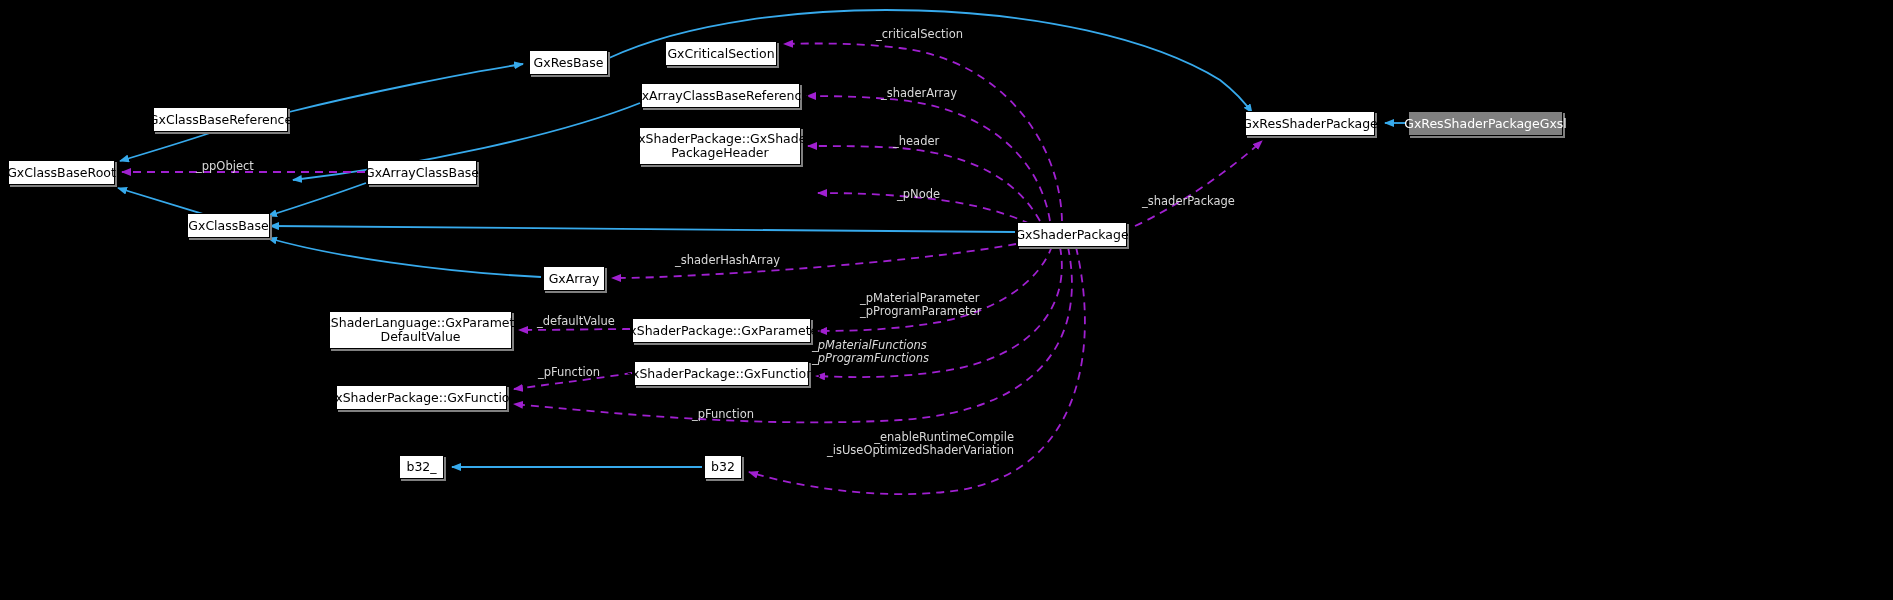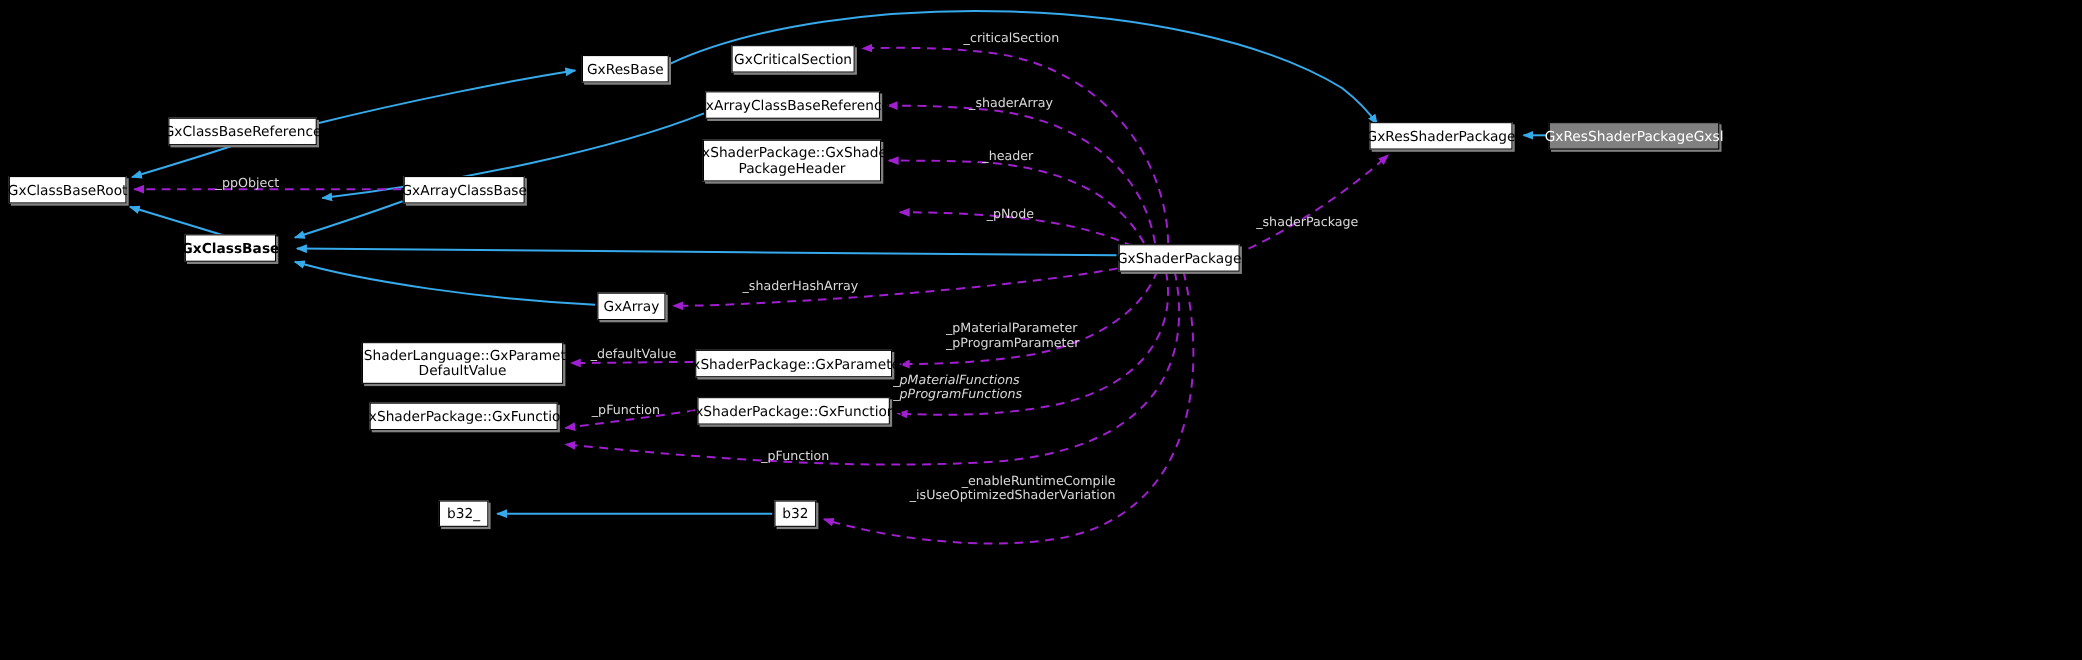--- a/index.html
+++ b/index.html
@@ -114,33 +114,33 @@
       <path d="M1060,247 C1070,300 1040,350 960,368 C910,378 860,378 816,376"></path>
 
       <path d="M1068,247 C1085,330 1050,410 900,420 C760,428 620,414 514,404"></path>
 
       <path d="M1076,247 C1100,350 1080,470 960,490 C880,502 790,485 749,472"></path>
     </g>
   </svg>
 
   <div class="node" style="left:8px;  top:160px; width:107px; height:25px;">GxClassBaseRoot</div>
   <div class="node" style="left:153px;top:107px; width:135px; height:25px;">GxClassBaseReference</div>
-  <div class="node" style="left:168px;top:213px; width:83px;  height:25px;font-weight:bold;">GxClassBase</div>
+  <div class="node" style="left:187px;top:213px; width:83px;  height:25px;">GxClassBase</div>
   <div class="node" style="left:367px;top:160px; width:110px; height:25px;">GxArrayClassBase</div>
   <div class="node" style="left:529px;top:50px;  width:79px;  height:25px;">GxResBase</div>
   <div class="node" style="left:665px;top:41px;  width:112px; height:25px;">GxCriticalSection</div>
   <div class="node" style="left:641px;top:83px;  width:159px; height:25px;">GxArrayClassBaseReference</div>
   <div class="node" style="left:639px;top:127px; width:162px; height:38px;">GxShaderPackage::GxShader
 PackageHeader</div>
   <div class="node" style="left:543px;top:266px; width:62px;  height:25px;">GxArray</div>
   <div class="node" style="left:329px;top:311px; width:183px; height:38px;">GxShaderLanguage::GxParameter
 DefaultValue</div>
   <div class="node" style="left:632px;top:318px; width:179px; height:25px;">GxShaderPackage::GxParameter</div>
   <div class="node" style="left:634px;top:361px; width:175px; height:25px;">GxShaderPackage::GxFunctions</div>
-  <div class="node" style="left:336px;top:366px; width:171px; height:25px;">GxShaderPackage::GxFunction</div>
+  <div class="node" style="left:336px;top:385px; width:171px; height:25px;">GxShaderPackage::GxFunction</div>
   <div class="node" style="left:399px;top:455px; width:45px;  height:24px;">b32_</div>
   <div class="node" style="left:704px;top:455px; width:38px;  height:24px;">b32</div>
   <div class="node" style="left:1017px;top:222px; width:110px; height:25px;">GxShaderPackage</div>
   <div class="node" style="left:1245px;top:111px; width:130px; height:25px;">GxResShaderPackage</div>
   <div class="node highlight" style="left:1408px;top:111px; width:155px; height:25px;">GxResShaderPackageGxsl</div>
 
   <div class="edge-label" style="left:196px; top:160px;">_ppObject</div>
   <div class="edge-label" style="left:876px; top:28px;">_criticalSection</div>
   <div class="edge-label" style="left:881px; top:87px;">_shaderArray</div>
   <div class="edge-label" style="left:893px; top:135px;">_header</div>

